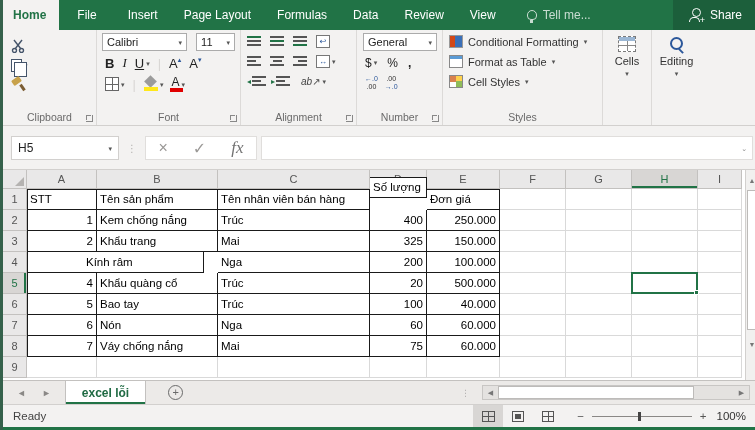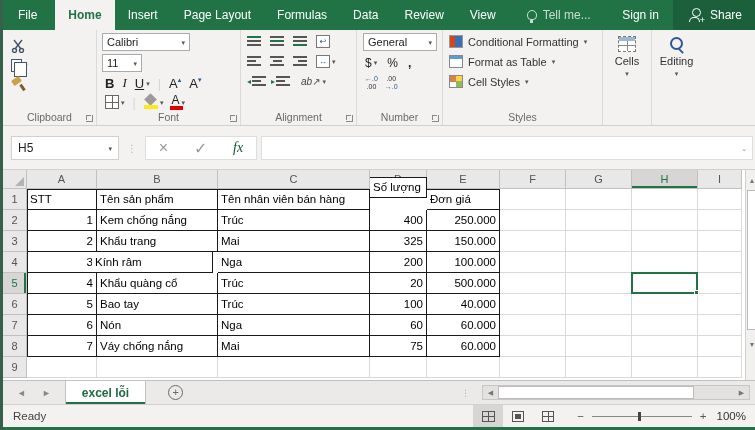--- a/index.html
+++ b/index.html
@@ -40,21 +40,21 @@
   .clip-col { display:flex; flex-direction:column; gap:3px; padding-top:5px; }
   .sm-btn { height:16px; display:flex; align-items:center; gap:2px; }
   .copy-ic { width:11px; height:13px; border:1px solid #44546a; background:#fff; position:relative; }
   .copy-ic::before { content:""; position:absolute; left:2px; top:2px; width:11px; height:13px; border:1px solid #44546a; background:#fff; }
   .brush-ic { width:13px; height:13px; position:relative; }
   .brush-ic::before { content:""; position:absolute; left:1px; top:0; width:9px; height:6px; background:#c8a24a; border-radius:1px; transform:rotate(-35deg); }
   .brush-ic::after { content:""; position:absolute; right:0px; bottom:0px; width:3px; height:7px; background:#7b5d33; transform:rotate(-35deg); }
 
   
   .g-font { width:144px; display:flex; flex-direction:column; gap:3px; padding-left:5px; padding-right:5px; }
-  .font-row1 { display:flex; gap:3px;flex-direction:column; }
+  .font-row1 { display:flex; gap:9px; }
   .font-row { display:flex; align-items:center; gap:8px; height:18px; font-size:13px; color:#222; padding-left:3px; }
   .fbtn { display:flex; align-items:center; gap:2px; }
   .ic-A { font-size:13px; color:#222; position:relative; }
   .caret-up::after { content:"▴"; font-size:7px; color:#2b579a; position:relative; top:-6px; }
   .caret-dn::after { content:"▾"; font-size:7px; color:#2b579a; position:relative; top:-6px; }
   .grid-ic { width:14px; height:14px; border:1px solid #666; background:
       linear-gradient(#666,#666) 50% 0/1px 100% no-repeat,
       linear-gradient(#666,#666) 0 50%/100% 1px no-repeat, #fff; }
   .bucket-ic { width:14px; height:14px; position:relative; }
   .bucket-ic::before { content:""; position:absolute; left:2px; top:0; width:9px; height:9px; background:#9b9b9b; transform:rotate(45deg); }
@@ -98,21 +98,21 @@
       linear-gradient(#888,#888) 0 60%/100% 1px no-repeat,#fff; }
   .mag-ic { width:16px; height:16px; position:relative; }
   .mag-ic::before { content:""; position:absolute; left:1px; top:1px; width:9px; height:9px; border:2px solid #2b579a; border-radius:50%; }
   .mag-ic::after { content:""; position:absolute; right:1px; bottom:0; width:6px; height:2px; background:#2b579a; transform:rotate(45deg); }
 
   
   .formula-row { position:absolute; left:0; top:127px; width:755px; height:43px; background:#f3f2f1; border-bottom:1px solid #d2d0ce; display:flex; align-items:center; }
   .namebox { margin-left:8px; width:108px; height:24px; background:#fff; border:1px solid #d2d0ce; display:flex; align-items:center; justify-content:space-between; padding:0 6px; font-size:12px; color:#222; }
   .vdots { color:#b5b3b1; font-size:10px; letter-spacing:0; margin:0 8px; line-height:0.5; }
   .fx-box { width:112px; height:24px; background:#fff; border:1px solid #e0dedc; display:flex; align-items:center; justify-content:space-around; color:#9a9896; }
-  .fx-box .fx { font-style:italic; font-family:"Liberation Serif","DejaVu Serif",serif; font-size:14px; color:#14532d; }
+  .fx-box .fx { font-style:italic; font-family:"Liberation Serif","DejaVu Serif",serif; font-size:17px; color:#737373; }
   .formula-input { margin-left:4px; width:492px; height:24px; background:#fff; border:1px solid #e0dedc; display:flex; align-items:center; justify-content:flex-end; padding:0 5px; font-size:11px; color:#222; }
   .formula-input .dd { color:#888; }
 
   
   .gridwrap { position:absolute; left:0; top:170px; width:755px; height:210px; background:#fff; }
   .cell { position:absolute; overflow:hidden; white-space:nowrap; font-size:11.5px; color:#000; display:flex; align-items:center; padding:0 3px; border-right:1px solid #d9d9d9; border-bottom:1px solid #d9d9d9; background:#fff; }
   .hdr { background:#e9e8e8; color:#555; justify-content:center; font-size:11px; border-right:1px solid #c3c1bf; border-bottom:1px solid #c3c1bf; padding:0; }
   .hdr.sel { background:#d8d6d4; color:#217346; }
   .colhdr.sel { box-shadow:inset 0 -2px 0 #217346; }
   .rowhdr.sel { box-shadow:inset -2px 0 0 #217346; }
@@ -156,34 +156,33 @@
   .zthumb { position:absolute; left:46px; top:-4px; width:3px; height:9px; background:#444; }
   .zoompct { margin-right:12px; color:#333; }
   .bottomstrip { position:absolute; left:-3px; top:427px; width:758px; height:3px; background:#217346; }
 </style>
 </head>
 <body>
 
 <div class="app">
 
   <div class="titlebar">
+    <div class="tb-tab active">Home</div>
     <div class="tb-tab file">File</div>
-    <div class="tb-tab active">Home</div>
     <div class="tb-tab">Insert</div>
     <div class="tb-tab">Page Layout</div>
     <div class="tb-tab">Formulas</div>
     <div class="tb-tab">Data</div>
     <div class="tb-tab">Review</div>
     <div class="tb-tab">View</div>
     <div class="tellme">
       <span class="bulb"></span>
       <span>Tell me...</span>
     </div>
     <div style="margin-left:auto; display:flex;">
-      <div class="signin">Sign in</div>
       <div class="share">
         <span class="person">
             <span class="body"></span>
           </span>
         <span>Share</span>
       </div>
     </div>
   </div>
 
   <div class="ribbon">
@@ -422,21 +421,21 @@
         <div class="cell t-r t-b" style="left: 94px; top: 61px; width: 121px; height: 21px;">Khẩu trang</div>
         <div class="cell t-r t-b" style="left: 215px; top: 61px; width: 152px; height: 21px;">Mai</div>
         <div class="cell num t-r t-b" style="left: 367px; top: 61px; width: 57px; height: 21px;">325</div>
         <div class="cell num t-r t-b" style="left: 424px; top: 61px; width: 73px; height: 21px;">150.000</div>
         <div class="cell" style="left: 497px; top: 61px; width: 66px; height: 21px;"></div>
         <div class="cell" style="left: 563px; top: 61px; width: 66px; height: 21px;"></div>
         <div class="cell" style="left: 629px; top: 61px; width: 66px; height: 21px;"></div>
         <div class="cell" style="left: 695px; top: 61px; width: 44px; height: 21px;"></div>
         <div class="cell hdr rowhdr" style="left: 0px; top: 82px; width: 24px; height: 21px;">4</div>
         <div class="cell num t-r t-b" style="left: 24px; top: 82px; width: 70px; height: 21px; box-shadow: rgb(26, 26, 26) 1px 0px 0px inset;">3</div>
-        <div class="cell t-r t-b" style="left: 89px; top: 82px; width: 121px; height: 21px;">Kính râm</div>
+        <div class="cell t-r t-b" style="left: 80px; top: 82px; width: 121px; height: 21px;">Kính râm</div>
         <div class="cell t-r t-b" style="left: 215px; top: 82px; width: 152px; height: 21px;">Nga</div>
         <div class="cell num t-r t-b" style="left: 367px; top: 82px; width: 57px; height: 21px;">200</div>
         <div class="cell num t-r t-b" style="left: 424px; top: 82px; width: 73px; height: 21px;">100.000</div>
         <div class="cell" style="left: 497px; top: 82px; width: 66px; height: 21px;"></div>
         <div class="cell" style="left: 563px; top: 82px; width: 66px; height: 21px;"></div>
         <div class="cell" style="left: 629px; top: 82px; width: 66px; height: 21px;"></div>
         <div class="cell" style="left: 695px; top: 82px; width: 44px; height: 21px;"></div>
         <div class="cell hdr rowhdr sel" style="left: 0px; top: 103px; width: 24px; height: 21px;">5</div>
         <div class="cell num t-r t-b" style="left: 24px; top: 103px; width: 70px; height: 21px; box-shadow: rgb(26, 26, 26) 1px 0px 0px inset;">4</div>
         <div class="cell t-r t-b" style="left: 94px; top: 103px; width: 121px; height: 21px;">Khẩu quàng cổ</div>

